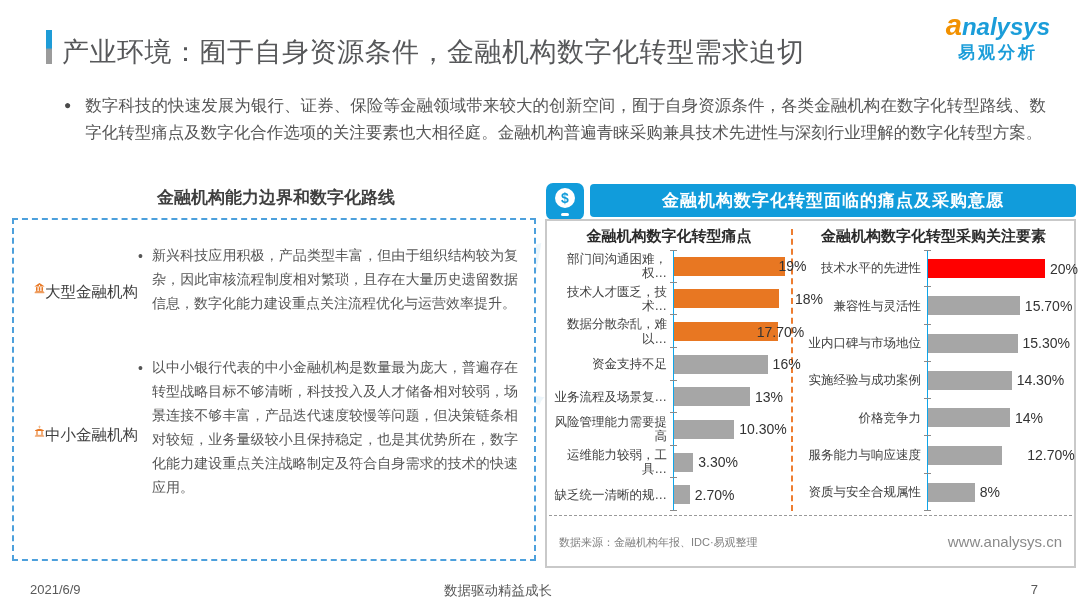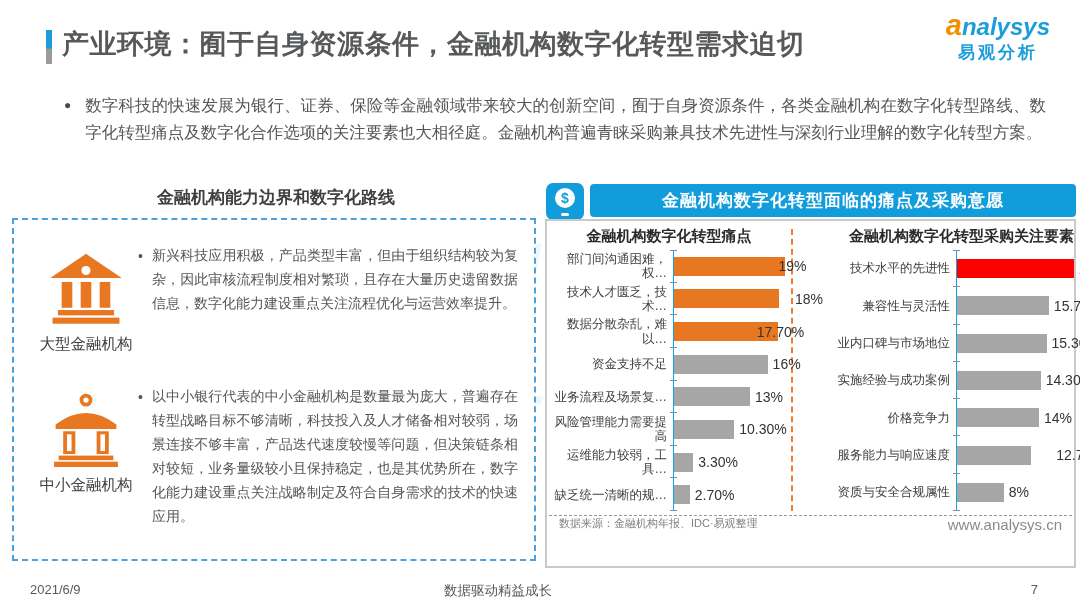--- a/index.html
+++ b/index.html
@@ -2,72 +2,72 @@
 <html><head>
 <meta charset="utf-8">
 <style>
   html,body{margin:0;padding:0;background:#e9e9e9;}
   .slide{position:relative;width:1080px;height:608px;background:#ffffff;overflow:hidden;
          font-family:"Liberation Sans","DejaVu Sans",sans-serif;}
 
   
   .title-accent{position:absolute;left:46px;top:30px;width:6px;height:34px;
     background:linear-gradient(180deg,#1E9CD7 0%,#1E9CD7 52%,#9b9b9b 58%,#9b9b9b 100%);}
-  .page-title{position:absolute;left:62px;top:26px;font-size:27px;font-weight:bold;color:#57585A;letter-spacing:.5px;}
+  .page-title{position:absolute;left:62px;top:34px;font-size:27px;font-weight:normal;color:#57585A;letter-spacing:.5px;}
   .logo{position:absolute;right:30px;top:10px;text-align:center;line-height:1.1;}
   .logo-en{font-size:24px;font-style:italic;font-weight:bold;color:#1B9DD9;}
   .logo-en .logo-a{color:#F29100;font-size:29px;}
   .logo-cn{font-size:17px;font-weight:bold;color:#1B9DD9;letter-spacing:3px;margin-top:2px;}
 
   
   .intro{position:absolute;left:64px;top:92px;width:982px;display:flex;}
   .intro .dot{font-size:12px;color:#4a4a4a;margin:6px 14px 0 0;}
   .intro p{margin:0;font-size:16.5px;line-height:27px;color:#565656;text-align:justify;}
 
   
   .left-title{position:absolute;left:12px;top:186px;width:528px;text-align:center;
     font-size:17px;font-weight:bold;color:#3F3F3F;}
   .left-panel{position:absolute;left:12px;top:218px;width:524px;height:343px;
     border:2px dashed #4DA0DC;background:#fff;box-sizing:border-box;}
   .lp-item{display:flex;margin:24px 16px 0 20px;}
   .lp-item.second{margin-top:30px;}
-  .lp-icon-col{width:104px;flex:0 0 104px;display:flex;flex-direction:column;align-items:center;margin-top:6px;}
+  .lp-icon-col{width:104px;flex:0 0 104px;display:flex;flex-direction:row;align-items:center;margin-top:6px;}
   .lp-icon-col svg{width:76px;height:76px;}
   .lp-label{margin-top:8px;font-size:15.5px;color:#3F3F3F;white-space:nowrap;}
   .lp-text{flex:1;display:flex;font-size:14px;color:#555555;line-height:24px;text-align:justify;}
   .lp-text .b{flex:0 0 14px;color:#555;}
   .lp-text p{margin:0;font-family:Liberation Mono, monospace;}
 
   
   .rh-icon{position:absolute;left:546px;top:183px;width:38px;height:37px;background:#119CDB;
     border-radius:7px;}
   .rh-icon .coin{position:absolute;left:9px;top:5px;width:20px;height:20px;border-radius:50%;
     background:#fff;color:#119CDB;font-size:14px;font-weight:bold;text-align:center;line-height:20px;}
   .rh-icon .dash{position:absolute;left:15px;bottom:4px;width:8px;height:3px;border-radius:2px;background:#fff;}
   .rh-bar{position:absolute;left:590px;top:184px;width:486px;height:33px;background:#119CDB;border-radius:4px;
     color:#fff;font-size:17px;font-weight:bold;display:flex;align-items:center;justify-content:center;letter-spacing:1px;}
   .right-panel{position:absolute;left:545px;top:219px;width:531px;height:349px;background:#fff;
     border:2px solid #C9C9C9;box-sizing:border-box;}
   .charts-wrap{display:flex;height:288px;padding-top:6px;}
   .chart{display:flex;flex-direction:column;}
   .chart.c0{width:244px;}
-  .chart.c1{flex:1;align-items:flex-end;}
+  .chart.c1{flex:1;}
   .chart-title{font-size:15px;font-weight:bold;color:#2b2b2b;text-align:center;margin-bottom:4px;white-space:nowrap;}
   .rows{flex:1;display:flex;flex-direction:column;padding-bottom:4px;}
   .chart-row{flex:1;display:flex;align-items:center;}
   .cat{width:120px;flex:0 0 120px;text-align:right;font-size:12.5px;color:#404040;padding-right:6px;line-height:1.15;}
   .c1 .cat{width:128px;flex:0 0 128px;}
   .area{position:relative;flex:1;height:100%;display:flex;align-items:center;border-left:1px solid #0ea5e9;}
   .area::after{content:"";position:absolute;left:-4px;bottom:0;width:7px;height:1px;background:#8a8a8a;}
   .chart-row:first-child .area::before{content:"";position:absolute;left:-4px;top:0;width:7px;height:1px;background:#8a8a8a;}
   .bar{height:19px;}
   .val{position:absolute;font-size:14px;color:#333;white-space:nowrap;}
   .chart-divider{border-left:2px dashed #ED7D31;margin:2px 0 4px 0;}
   .panel-foot{border-top:1px dashed #9a9a9a;margin:0 2px;display:flex;justify-content:space-between;
-    align-items:flex-start;height:34px;padding:0 10px;}
+    align-items:flex-end;height:34px;padding:0 10px;}
   .source-note{font-size:11px;color:#808080;}
   .website{font-size:15px;color:#8a8a8a;}
 
   
   .footer-date{position:absolute;left:30px;top:582px;font-size:13px;color:#595959;}
   .footer-slogan{position:absolute;left:0;top:582px;width:996px;text-align:center;font-size:13.5px;color:#595959;}
   .footer-page{position:absolute;right:42px;top:582px;font-size:13px;color:#595959;}
 
   
   .wm{position:absolute;pointer-events:none;font-style:italic;font-weight:bold;

